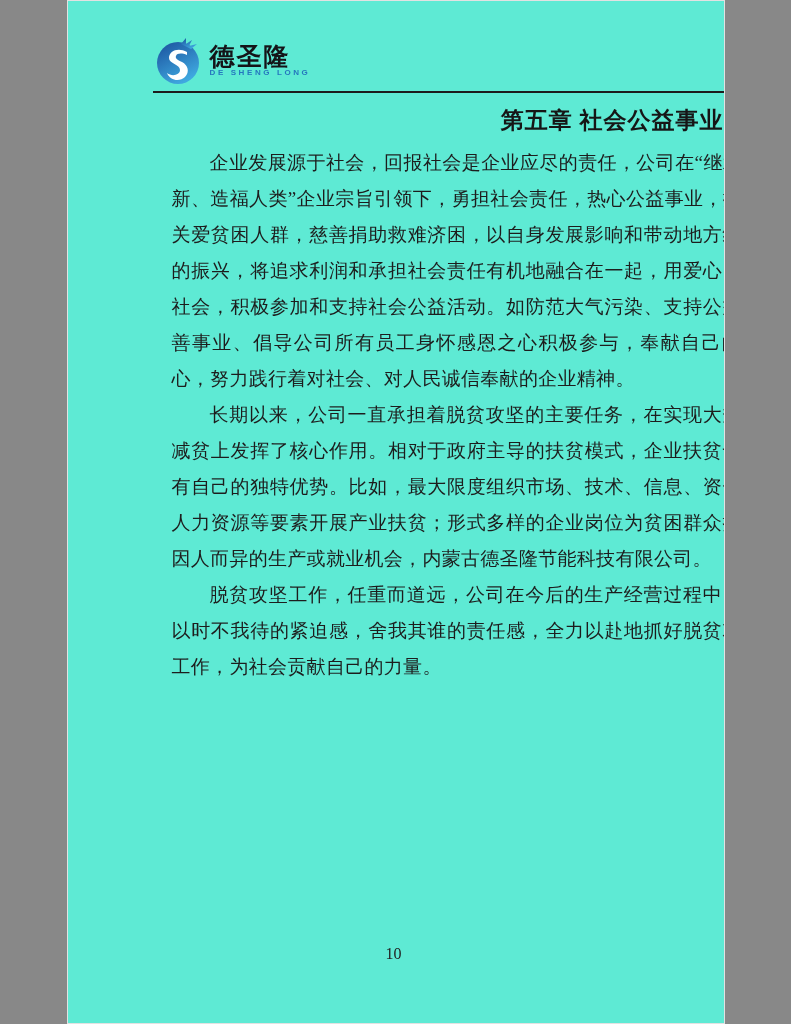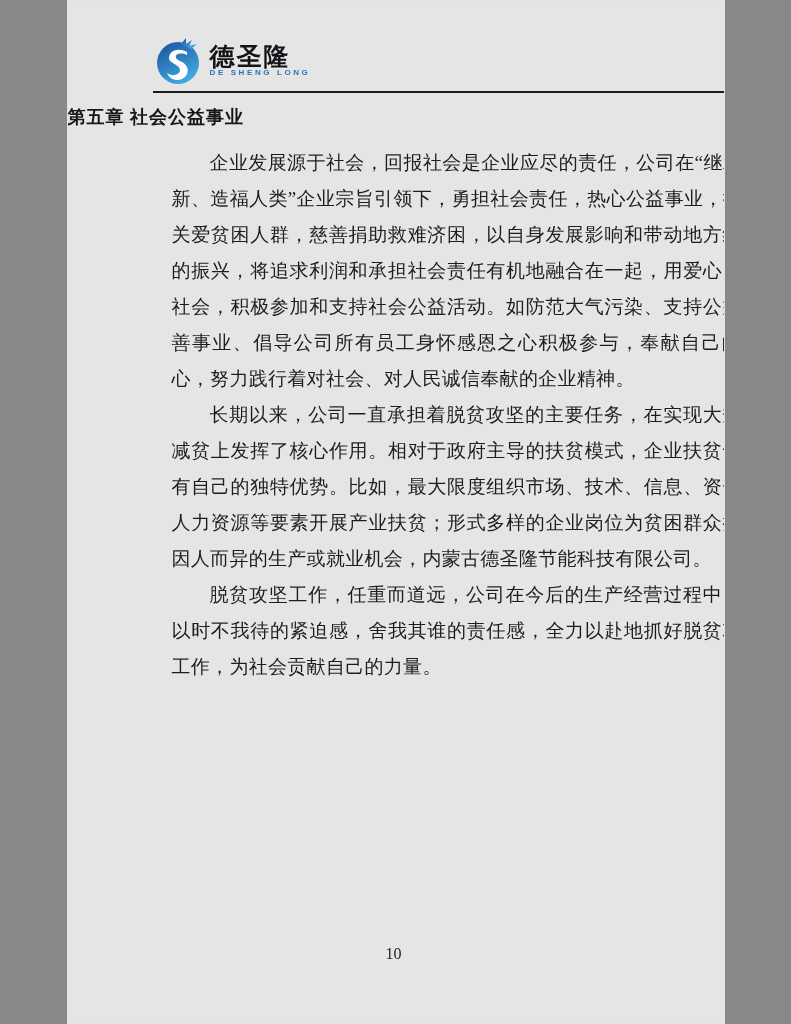--- a/index.html
+++ b/index.html
@@ -5,21 +5,21 @@
   html, body {
     margin: 0;
     padding: 0;
     background: #888;
   }
   .page {
     position: relative;
     width: 658px;
     height: 1024px;
     margin: 0 auto;
-    background: #e5e5e5;
+    background: #5eead4;
     border: 1px solid #e2e2e2;
     box-sizing: border-box;
     font-family: "Liberation Serif", serif;
     overflow: hidden;
   }
   
   .header {
     position: absolute;
     left: 85px;
     top: 33px;
@@ -59,22 +59,22 @@
     letter-spacing: 0.5px;
     white-space: nowrap;
     padding-bottom: 1px;
   }
   
   .doc-title {
     position: absolute;
     top: 104px;
     left: 0;
     right: 0;
-    text-align: left;
-    font-size: 18px;
+    text-align: right;
+    font-size: 23px;
     font-weight: bold;
     color: #161616;
     letter-spacing: 1px;
   }
   
   .doc-body {
     position: absolute;
     top: 144px;
     left: 104px;
     width: 590px;

